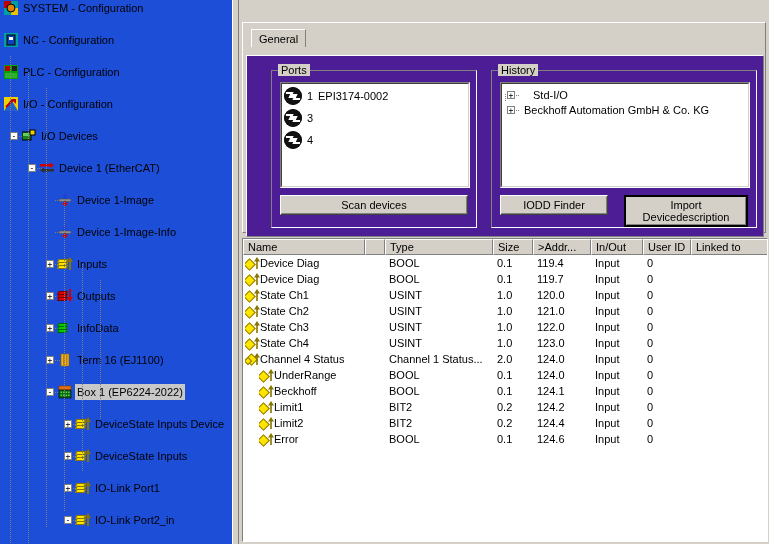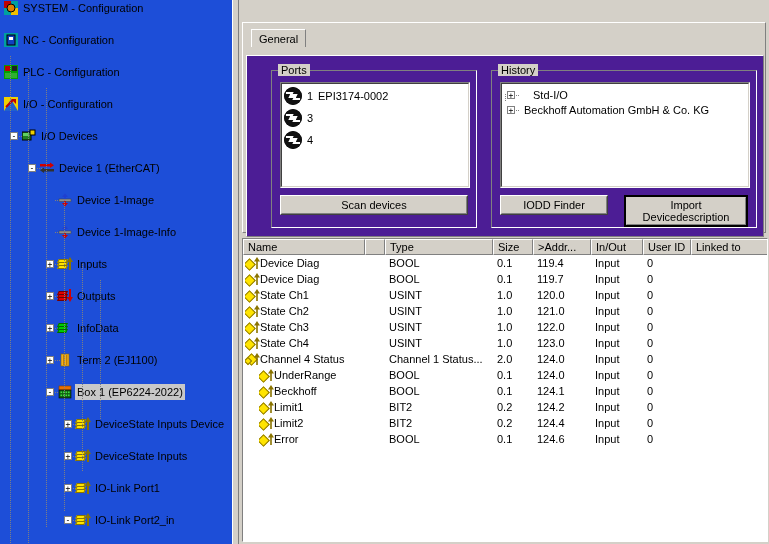--- a/index.html
+++ b/index.html
@@ -258,21 +258,21 @@
           <span class="lbl" style="left:75px">InfoData</span>
         </div>
         <div class="trow" style="top:176px">
           <span class="exp" style="left:46px">+</span>
           <span class="dots-h" style="left:55px;top:8px;width:5px;"></span>
           <span class="icon-img" style="left:58px"><svg width="14" height="14" viewBox="0 0 14 14">
               <rect x="3" y="1" width="8" height="12" fill="#f0b020" stroke="#806000" stroke-width="0.6"></rect>
               <rect x="5" y="2" width="1.4" height="10" fill="#c08000"></rect>
               <rect x="8" y="2" width="1.4" height="10" fill="#c08000"></rect>
             </svg></span>
-          <span class="lbl" style="left:75px">Term 2 (EJ1100)</span>
+          <span class="lbl" style="left:75px">Term 16 (EJ1100)</span>
         </div>
         <div class="trow" style="top:192px">
           <span class="exp" style="left:46px">-</span>
           <span class="dots-h" style="left:55px;top:8px;width:5px;"></span>
           <span class="icon-img" style="left:58px"><svg width="14" height="14" viewBox="0 0 14 14">
               <rect x="1" y="1" width="12" height="4" fill="#e87000" stroke="#803c00" stroke-width="0.6"></rect>
               <rect x="1" y="5" width="12" height="8" fill="#106010" stroke="#000" stroke-width="0.6"></rect>
               <rect x="2.5" y="6.5" width="1.6" height="1.6" fill="#40e040"></rect>
               <rect x="5" y="6.5" width="1.6" height="1.6" fill="#40e040"></rect>
               <rect x="7.5" y="6.5" width="1.6" height="1.6" fill="#40e040"></rect>

